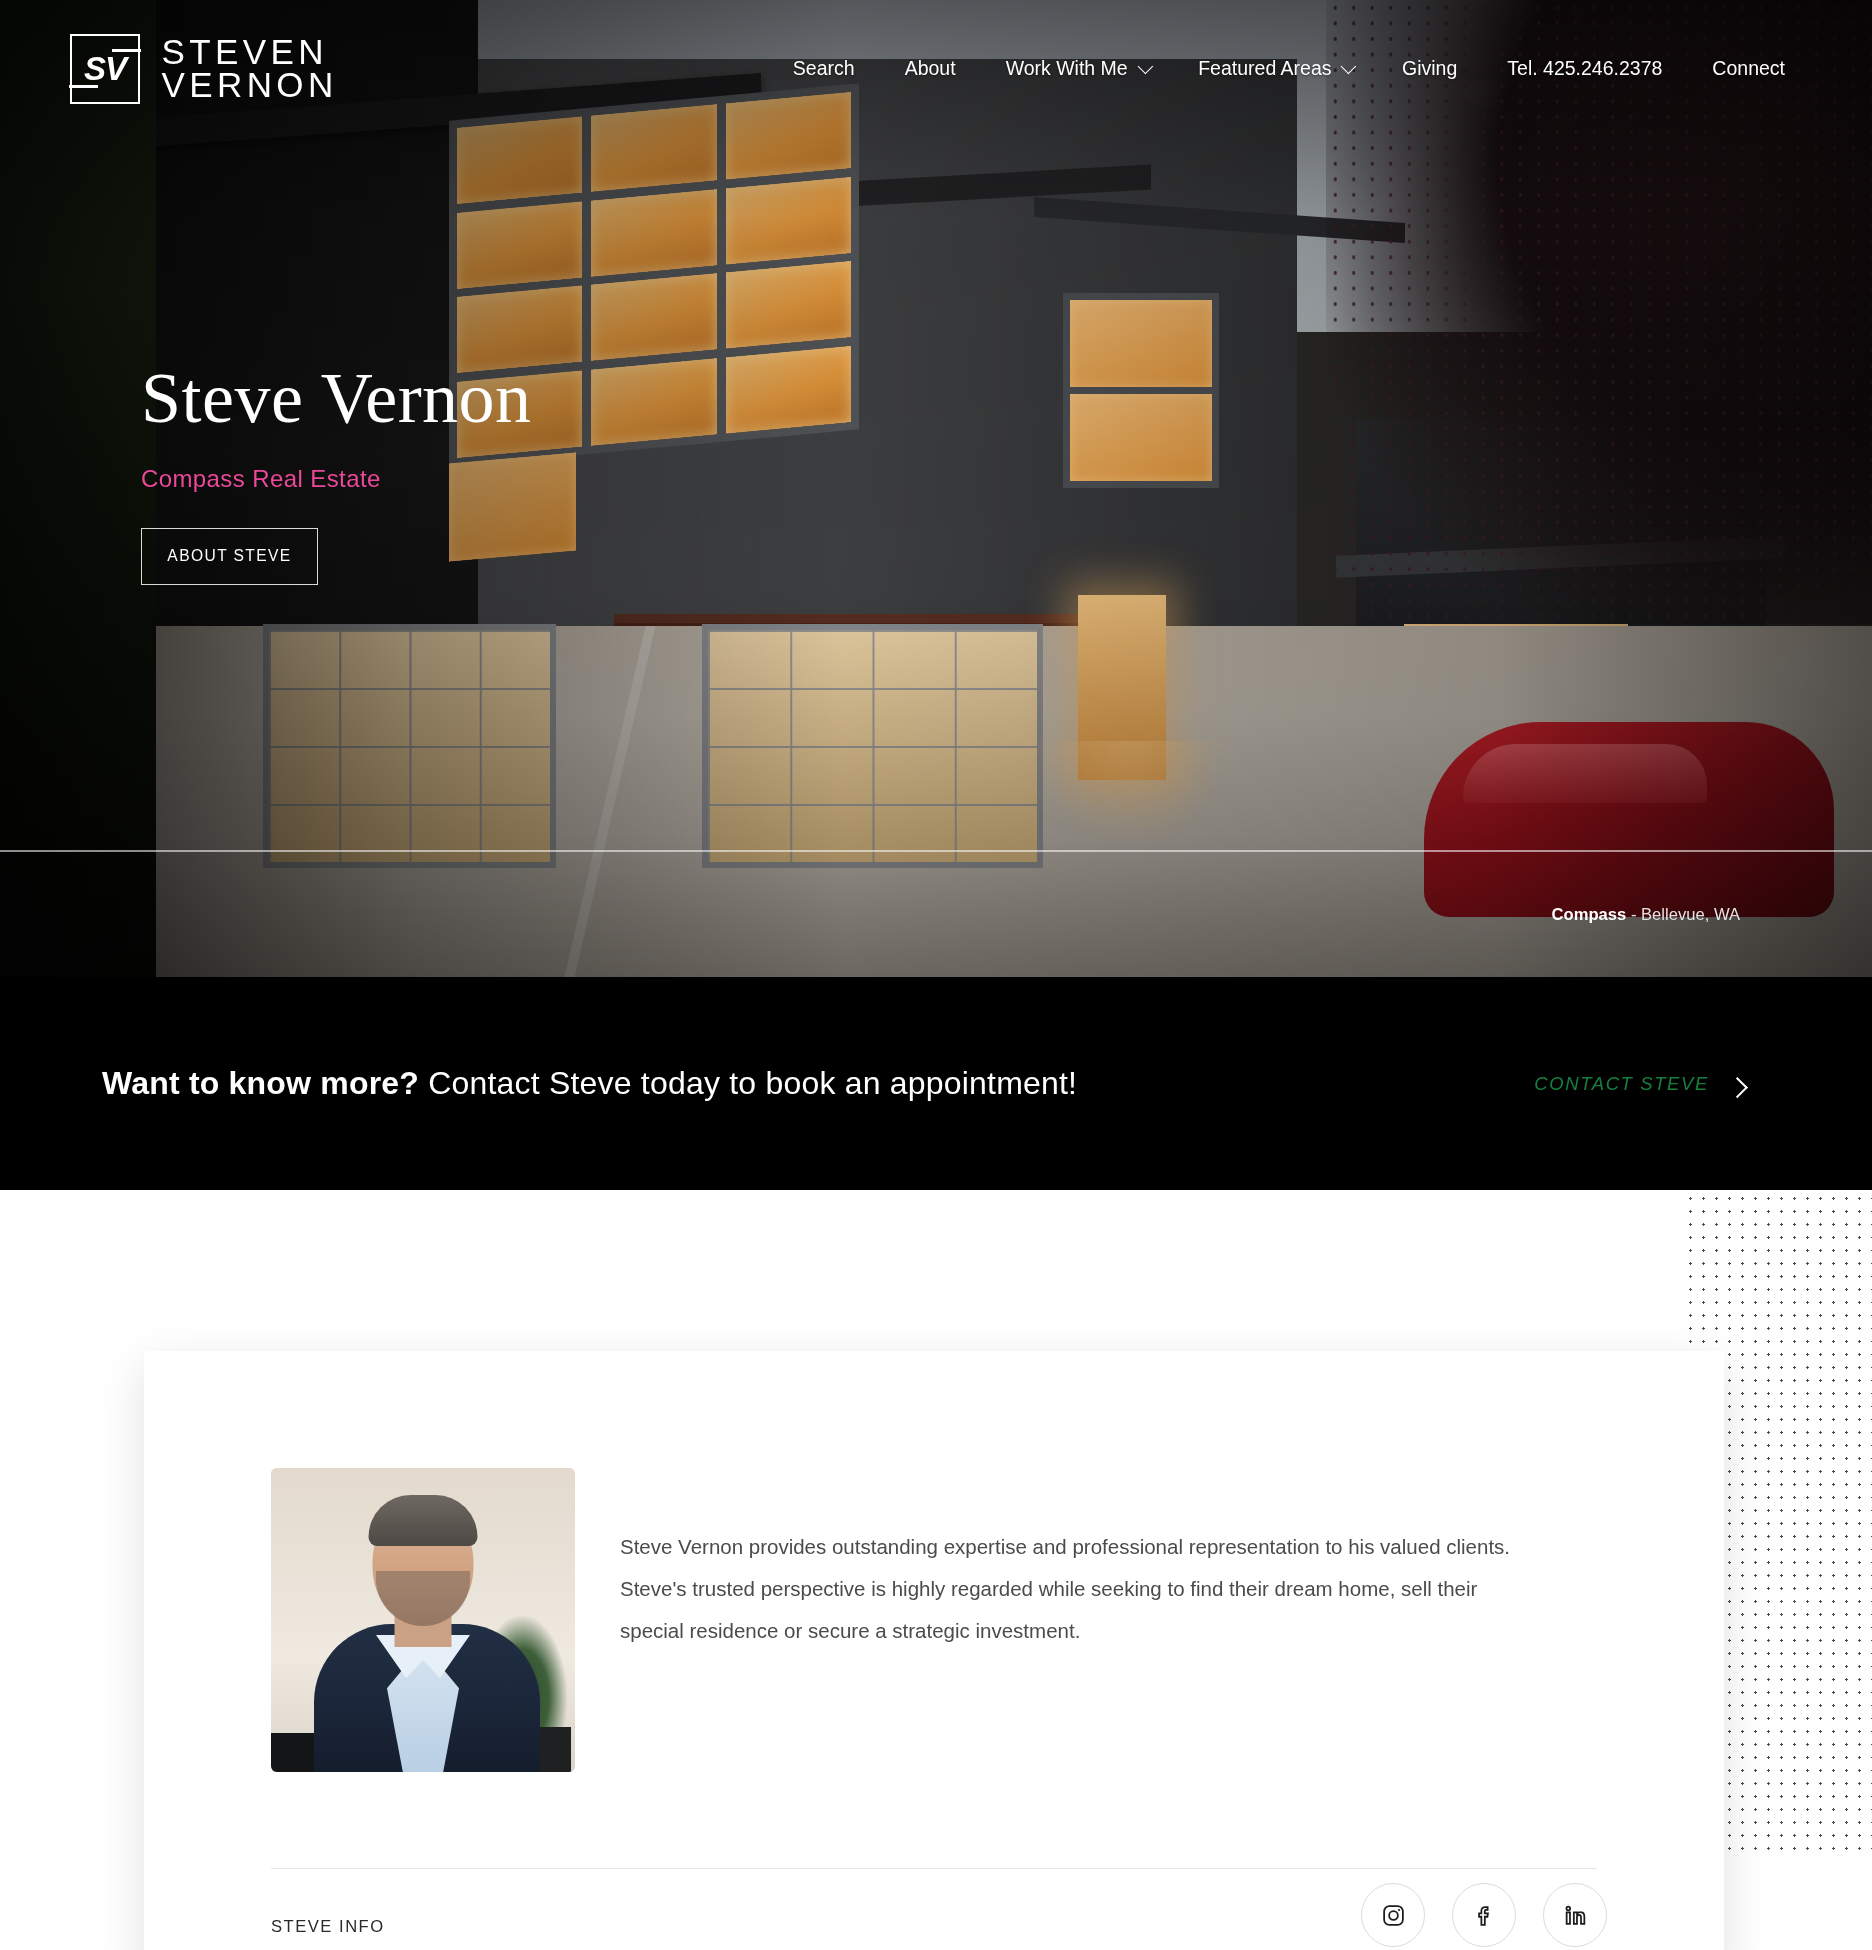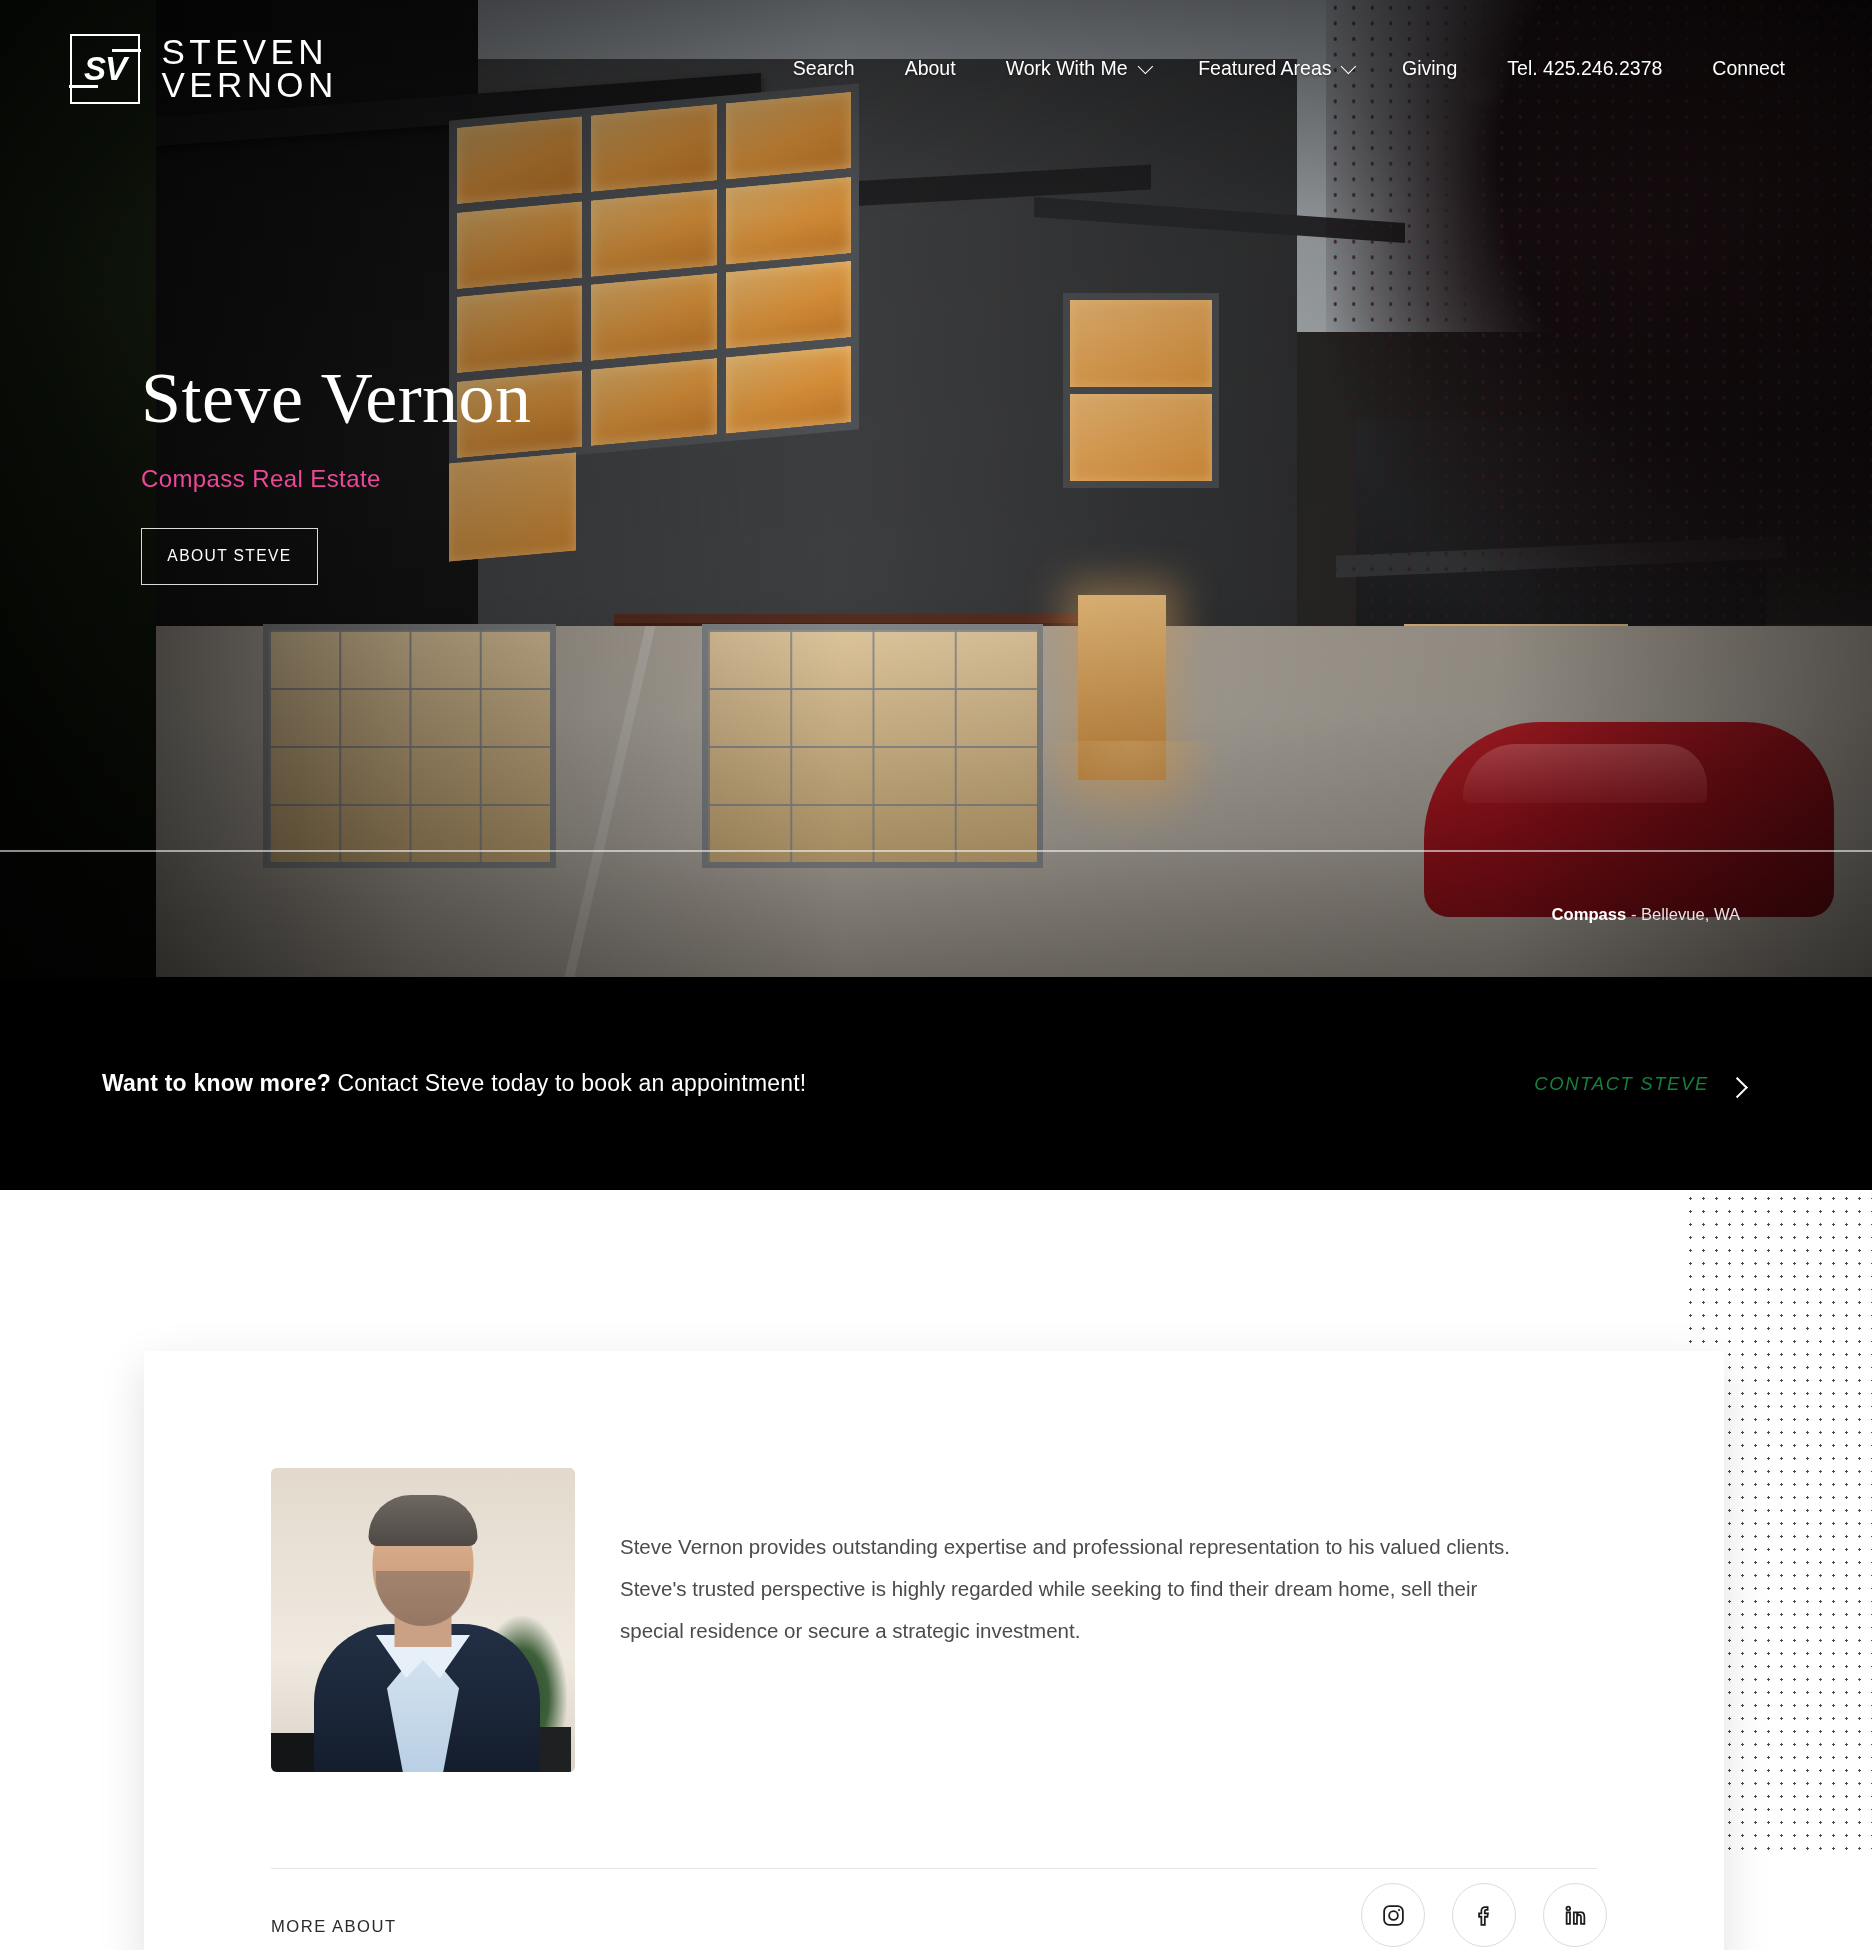--- a/index.html
+++ b/index.html
@@ -129,21 +129,21 @@
   .hero-sub{font-size:24px;color:#ec4899;font-weight:300;margin-top:28px;letter-spacing:0.4px;}
   .hero-btn{margin-top:35px;width:177px;height:57px;border:1px solid rgba(255,255,255,.85);
     display:flex;align-items:center;justify-content:center;color:#fff;font-size:15.6px;letter-spacing:1.4px;}
   .watermark{position:absolute;right:132px;top:905px;z-index:15;color:#fff;font-size:16.6px;}
   .watermark b{font-weight:700;}
   .watermark em{font-style:normal;color:#e3e3e3;}
 
   
   .cta{position:absolute;left:0;top:977px;width:1872px;height:213px;background:#000;
     display:flex;align-items:center;}
-  .cta-text{margin-left:102px;color:#fff;font-size:23px;font-weight:300;letter-spacing:0.2px;}
+  .cta-text{margin-left:102px;color:#fff;font-size:32px;font-weight:300;letter-spacing:0.2px;}
   .cta-text b{font-weight:700;}
   .cta-btn{margin-left:auto;margin-right:127px;display:flex;align-items:flex-end;gap:21.5px;
     color:#15803d;font-size:18.5px;letter-spacing:1.6px;font-style:italic;}
   .chev{width:14.6px;height:14.6px;border-right:2px solid #fff;border-top:2px solid #fff;
     transform:rotate(45deg);}
 
   
   .section{position:absolute;left:0;top:1190px;width:1872px;height:761px;background:#fff;}
   .dots{position:absolute;left:1684px;top:2px;width:188px;height:663px;
     background-image:radial-gradient(circle, #3a3a3a 1.1px, transparent 1.3px);
@@ -319,21 +319,21 @@
         <div class="hs-head"></div>
         <div class="hs-beard"></div>
         <div class="hs-hair"></div>
       </div>
       <div class="bio">
         <p>Steve Vernon provides outstanding expertise and professional representation to his valued clients.  Steve's trusted perspective is highly regarded while seeking to find their dream home, sell their special residence or secure a strategic investment.</p>
       </div>
     </div>
 
     <div class="card-divider"></div>
-    <div class="more-info">MORE ABOUT</div>
+    <div class="more-info">STEVE INFO</div>
 
     <div class="socials">
       <div class="soc">
         <svg viewBox="0 0 24 24">
             <rect x="3" y="3" width="18" height="18" rx="5"></rect>
             <circle cx="12" cy="12" r="4.2"></circle>
             <circle cx="17.3" cy="6.8" r="1" fill="#1c1c1c" stroke="none"></circle>
           </svg>
       </div>
       <div class="soc">

